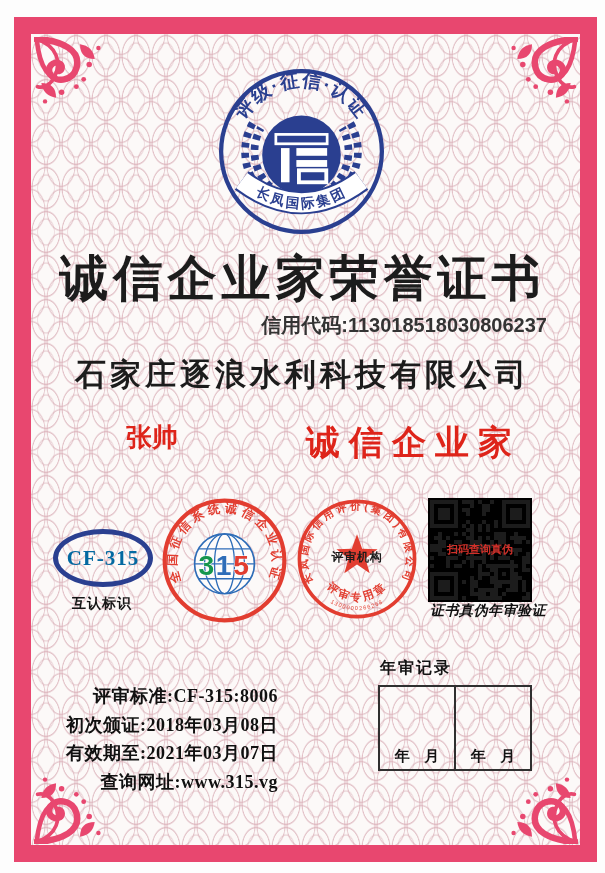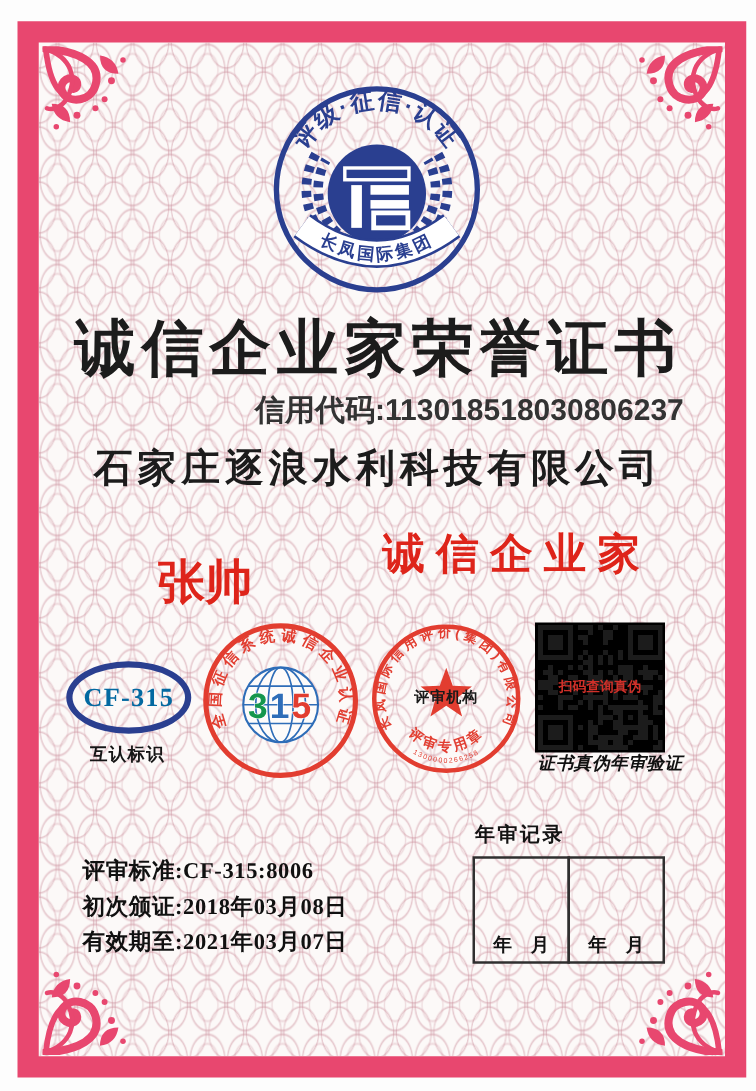--- a/index.html
+++ b/index.html
@@ -18,41 +18,41 @@
   .corner.tr{right:27px;top:37px;transform:scaleX(-1);}
   .corner.bl{left:34px;bottom:29px;transform:scaleY(-1);}
   .corner.br{right:27px;bottom:29px;transform:scale(-1,-1);}
   .content{position:absolute;inset:0;}
   .serif{font-family:"Liberation Serif",serif;}
 
   .emblem{position:absolute;left:216px;top:66px;width:171px;height:171px;}
 
   .title{position:absolute;left:0;right:0;top:246px;text-align:center;
          font-size:49px;font-weight:900;letter-spacing:5px;color:#1c1c1c;}
-  .credit{position:absolute;right:58px;top:312px;font-size:24px;font-weight:bold;color:#333;}
+  .credit{position:absolute;right:58px;top:312px;font-size:20px;font-weight:bold;color:#333;}
   .company{position:absolute;left:0;right:0;top:354px;text-align:center;
            font-size:31px;font-weight:900;letter-spacing:4px;color:#1c1c1c;}
-  .person{position:absolute;left:126px;top:440px;font-size:38px;font-weight:900;color:#de241a;font-family:Liberation Mono, monospace;}
+  .person{position:absolute;left:126px;top:420px;font-size:26px;font-weight:900;color:#de241a;font-family:Liberation Mono, monospace;}
   .honor{position:absolute;left:306px;top:420px;font-size:34px;font-weight:900;color:#de241a;letter-spacing:9px;}
 
   .cf-oval{position:absolute;left:53px;top:529px;width:100px;height:58px;border:5px solid #2a3f90;
            border-radius:50%;display:flex;align-items:center;justify-content:center;box-sizing:border-box;}
   .cf-text{font-size:21px;font-weight:900;color:#0369a1;letter-spacing:1px;}
   .cf-caption{position:absolute;left:72px;top:595px;font-size:14px;font-weight:900;color:#151515;letter-spacing:1px;}
 
   .globe-seal{position:absolute;left:158px;top:494px;width:133px;height:133px;}
   .official-seal{position:absolute;left:293px;top:495px;width:128px;height:128px;}
 
   .qr-wrap{position:absolute;left:428px;top:498px;width:104px;height:104px;background:#000000;}
   .qr-wrap svg{position:absolute;inset:2px;width:100px;height:100px;}
   .qr-overlay{position:absolute;left:0;right:0;top:44px;text-align:center;
               font-size:11px;font-weight:bold;color:#d03029;letter-spacing:0;}
   .qr-caption{position:absolute;left:430px;top:602px;font-size:14px;font-weight:900;color:#111;letter-spacing:0.5px;font-style:italic;}
 
-  .details{position:absolute;left:66px;top:682px;}
+  .details{position:absolute;left:66px;top:682px;text-align:right;}
   .detail-line{font-size:18px;font-weight:900;color:#101010;line-height:28.5px;letter-spacing:0.5px;}
 
   .review{position:absolute;left:372px;top:658px;width:190px;}
   .review-title{font-size:16px;font-weight:900;color:#131313;letter-spacing:2px;margin-left:8px;}
   .review-boxes{display:flex;margin-top:6px;margin-left:6px;}
   .review-box{width:78px;height:86px;border:2px solid #2f2f2f;position:relative;box-sizing:border-box;background:transparent;}
   .review-box + .review-box{margin-left:-2px;}
   .review-ym{position:absolute;left:0;right:0;bottom:3px;display:flex;justify-content:space-evenly;
              font-size:15px;font-weight:900;color:#131313;}
   .review-strips{display:flex;margin-top:-2px;}
@@ -533,20 +533,21 @@
           <rect x="24" y="24" width="1" height="1" fill="#1c1c1c"></rect>
         </svg>
       <div class="qr-overlay">扫码查询真伪</div>
     </div>
     <div class="qr-caption serif">证书真伪年审验证</div>
 
     <div class="details serif">
       <div class="detail-line">评审标准:CF-315:8006</div>
       <div class="detail-line">初次颁证:2018年03月08日</div>
       <div class="detail-line">有效期至:2021年03月07日</div>
+      <div class="detail-line">查询网址:www.315.vg</div>
     </div>
 
     <div class="review">
       <div class="review-title serif">年审记录</div>
       <div class="review-boxes">
         <div class="review-box">
           <div class="review-ym serif">
             <span>年</span>
             <span>月</span>
           </div>

